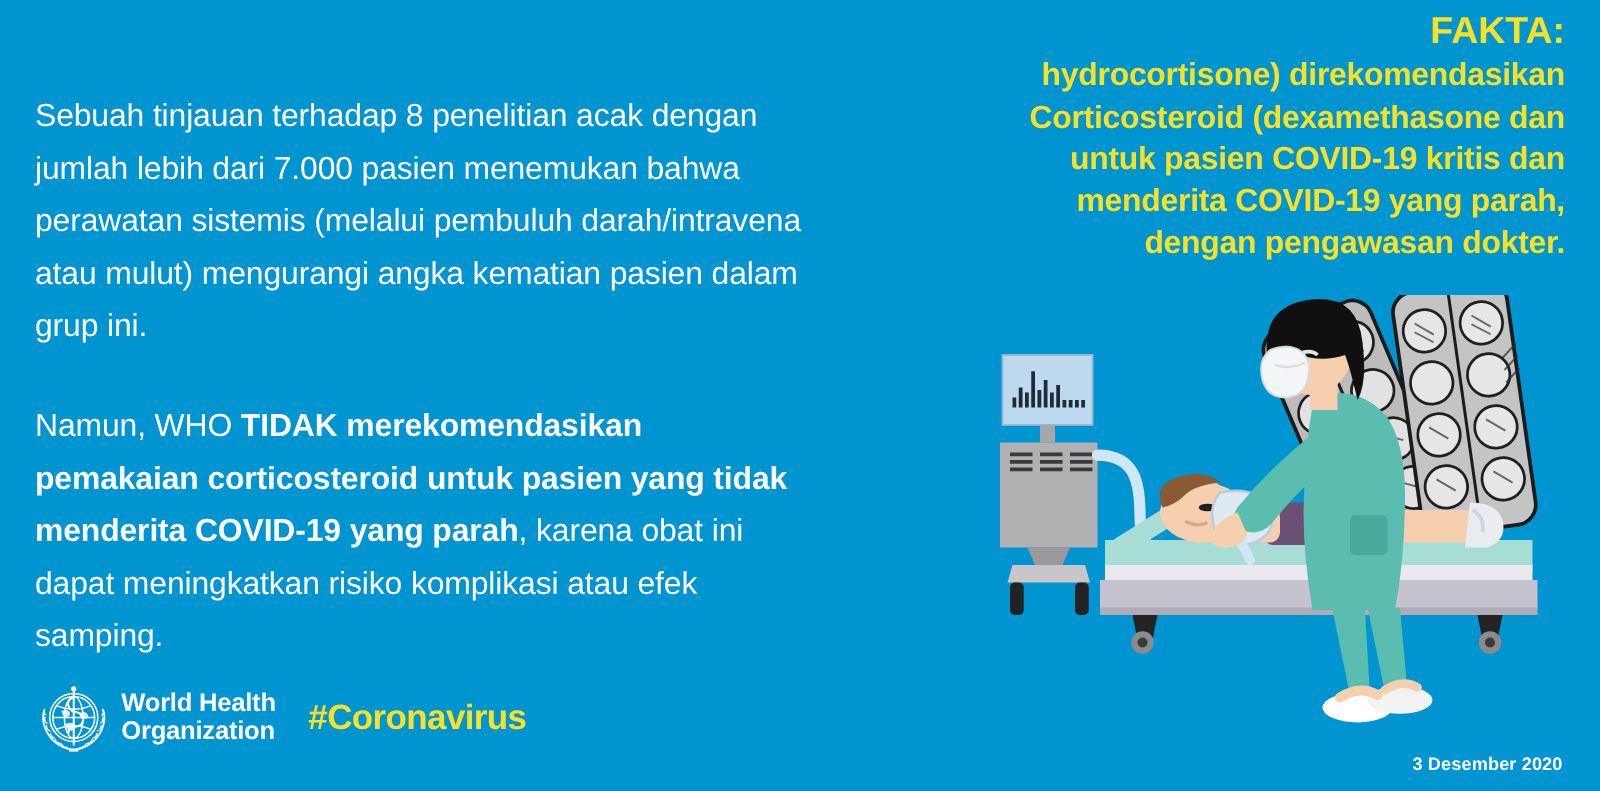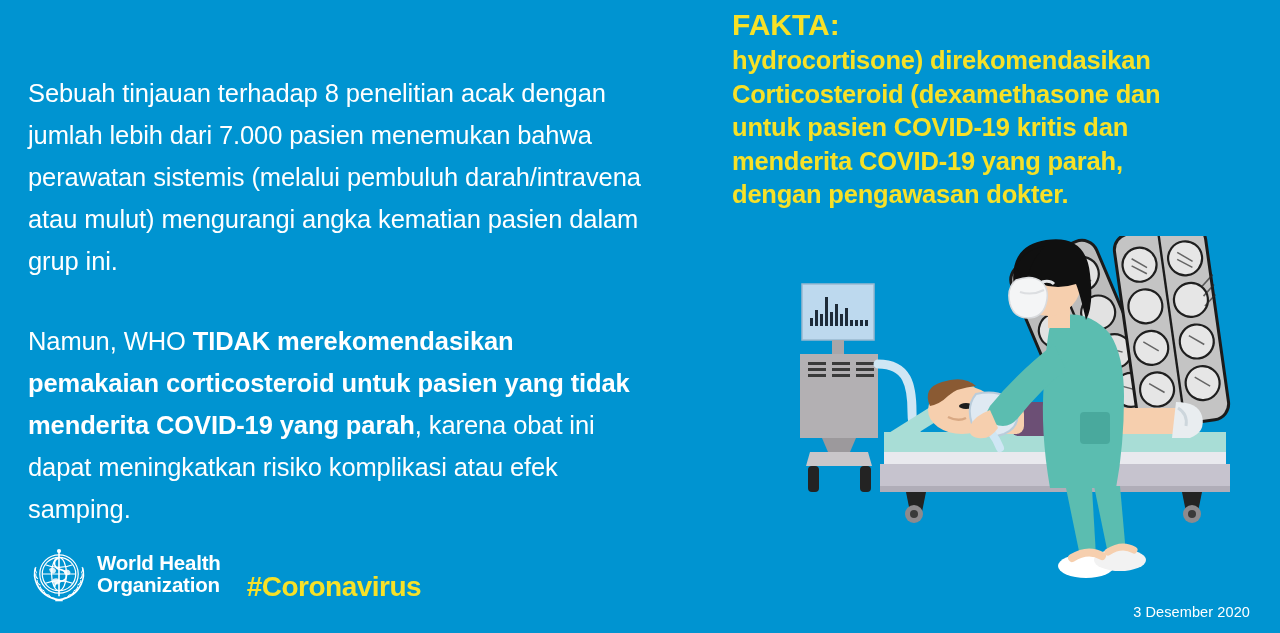--- a/index.html
+++ b/index.html
@@ -33,21 +33,21 @@
   }
   .para.second { margin-top: 38px; }
   .para b { font-weight: 700; }
 
   
   .fakta-block {
     position: absolute;
     right: 28px;
     top: 6px;
     width: 520px;
-    text-align: left;
+    text-align: right;
   }
   .fakta-label {
     color: #f7e127;
     font-size: 30px;
     font-weight: 700;
     line-height: 38px;
     letter-spacing: 0px;
   }
   .fakta-text {
     color: #f7e127;
@@ -66,21 +66,21 @@
     height: 360px;
   }
   .illus svg { display: block; }
 
   
   .footer {
     position: absolute;
     left: 28px;
     bottom: 28px;
     display: flex;
-    align-items: flex-end;
+    align-items: center;
   }
   .who-logo {
     display: flex;
     align-items: center;
   }
   .who-emblem { width: 62px; height: 62px; display: block; }
   .who-words {
     margin-left: 7px;
     color: #ffffff;
     font-weight: 700;
@@ -97,21 +97,21 @@
   }
   .hash1 { margin-left: 26px; }
   .hash2 { margin-left: 58px; }
 
   .datestamp {
     position: absolute;
     right: 30px;
     bottom: 13px;
     color: #ffffff;
     font-size: 14.5px;
-    font-weight: 400;
+    font-weight: 700;
     letter-spacing: 0.1px;
   }
 </style>
 </head>
 <body>
 
 <div id="poster">
 
   <div class="body-col">
     <div class="para">Sebuah tinjauan terhadap 8 penelitian acak dengan jumlah lebih dari 7.000 pasien menemukan bahwa perawatan sistemis (melalui pembuluh darah/intravena atau mulut) mengurangi angka kematian pasien dalam grup ini.</div>

